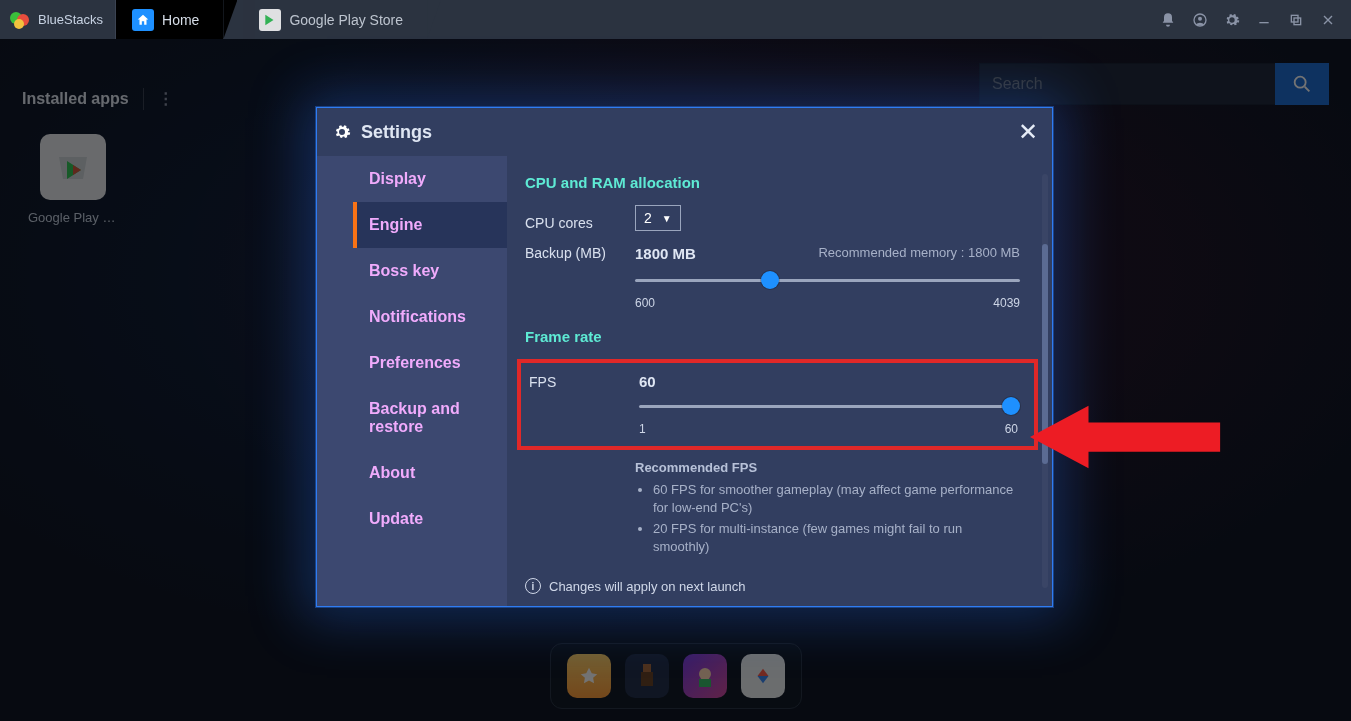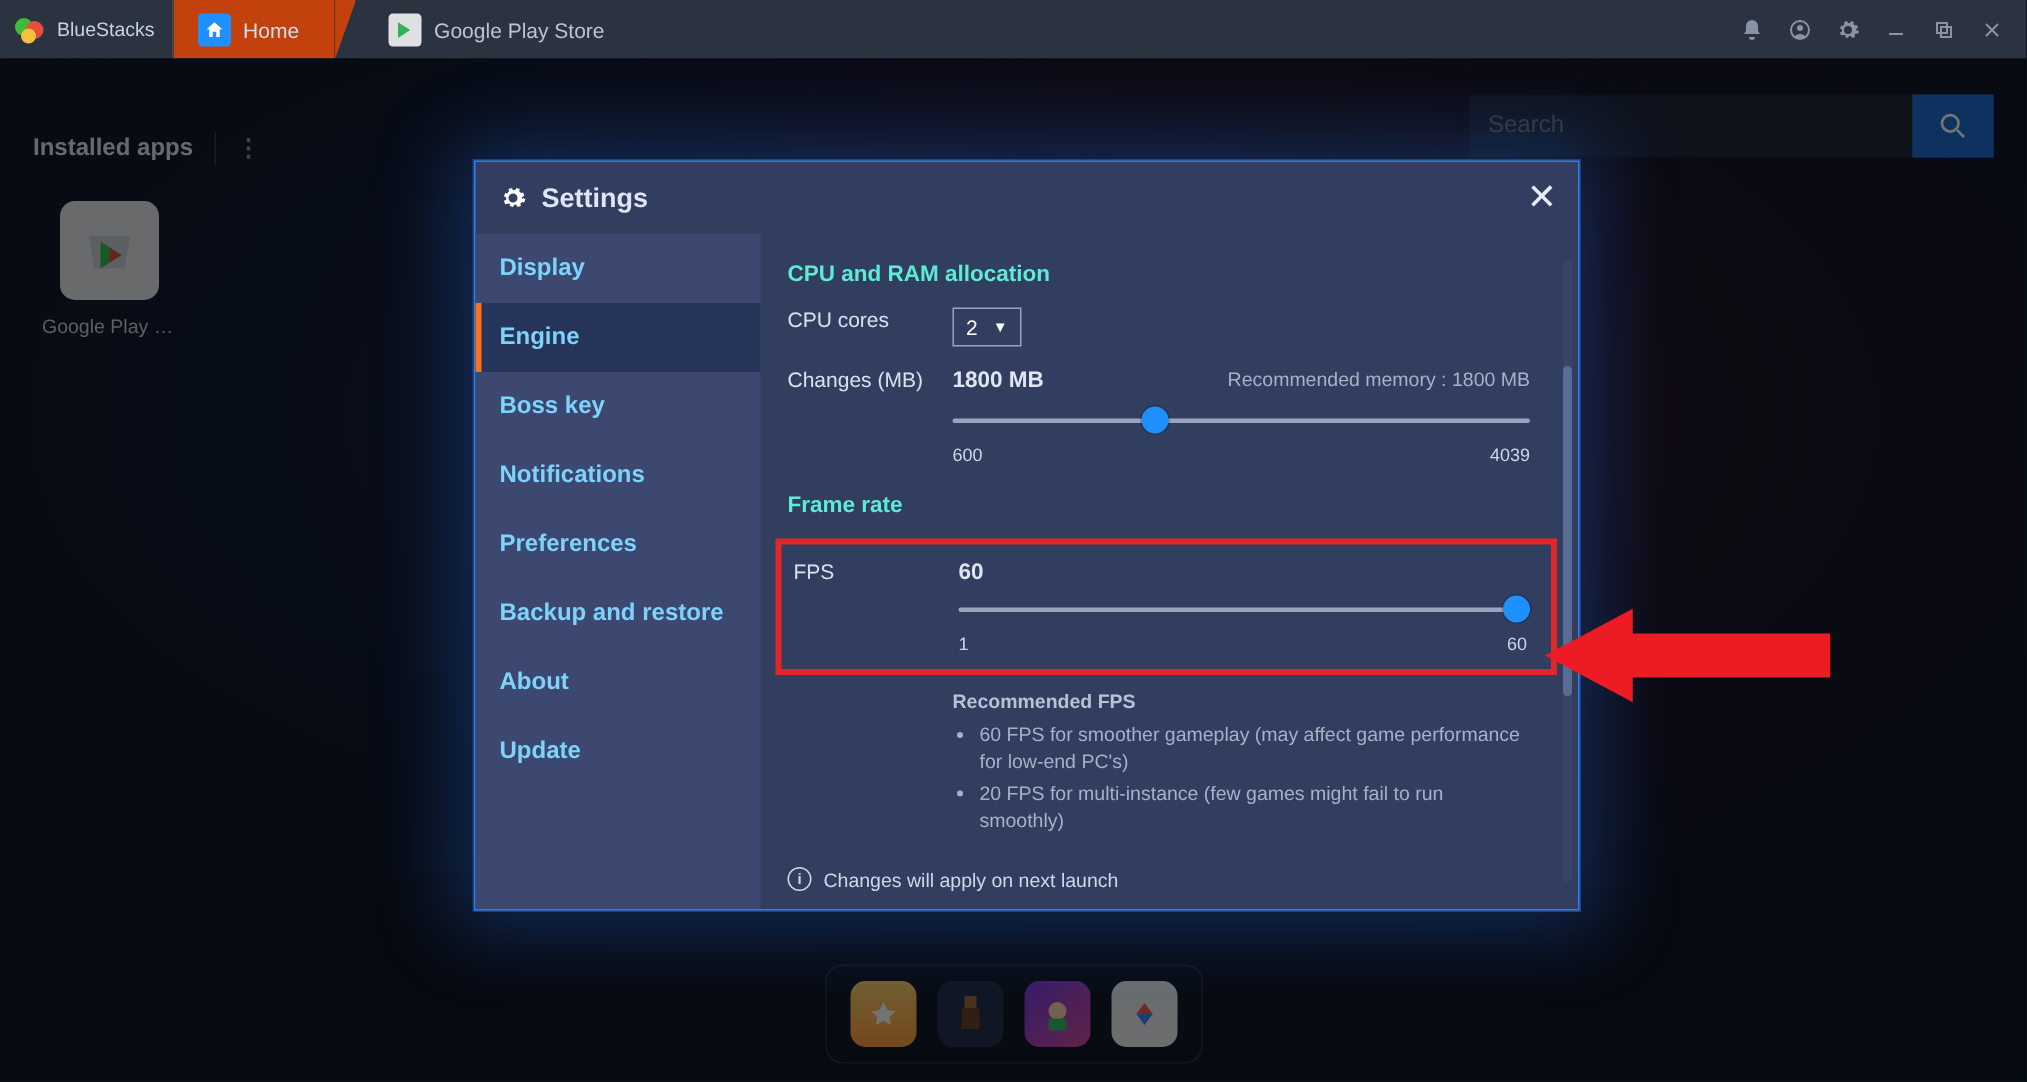--- a/index.html
+++ b/index.html
@@ -17,21 +17,21 @@
     width: 24px; height: 24px; margin: 0 6px 0 4px;
     display:flex; align-items:center; justify-content:center;
   }
   .tb-title { font-size: 13px; color: #c7d2e2; margin-right: 4px;}
   .tab-strip { display: flex; height: 39px; align-items: stretch; margin-left: 8px; flex: 1; }
   .tab {
     position: relative;
     display:flex; align-items:center; gap:8px;
     padding: 0 24px 0 16px;
     color: #d7dee8; font-size:14px;
-    background: #c2410c;
+    background: #000000;
   }
   .tab.inactive { opacity:.85; background:#2b3340; }
   .tab-home { border-left:1px solid #3b4352;}
   .tab-slant::after{
     content:"";
     position:absolute; right:-14px; top:0; bottom:0; width:14px;
     background: inherit;
     clip-path: polygon(0 0, 100% 0, 0 100%);
   }
   .tab-icon { width:22px; height:22px; border-radius:3px; display:flex;align-items:center;justify-content:center;}
@@ -97,32 +97,32 @@
     height:48px; display:flex; align-items:center; justify-content:space-between;
     padding:0 14px 0 16px;
   }
   .modal-header .t{display:flex; align-items:center; gap:10px; font-size:18px; font-weight:600;}
   .close-x{font-size:24px; color:#e6ecf7; cursor:pointer; line-height:1;}
   .modal-body{flex:1; display:flex; min-height:0;}
   .side-nav{
     width:190px; background:#3c4870; display:flex; flex-direction:column;
   }
   .side-nav .item{
-    padding:14px 16px; font-size:16px; font-weight:600; color:#7dd3fc; cursor:pointer;
+    padding:14px 16px; font-size:16px; font-weight:600; color:#f0abfc; cursor:pointer;margin-left:36px;
   }
   .side-nav .item.active{
     background:#27345a; border-left:4px solid #f97316; padding-left:12px;
   }
   .pane{
     flex:1; position:relative; padding:18px 4px 0 18px; overflow:hidden;
   }
   .pane-scroll{position:absolute; right:4px; top:18px; bottom:18px; width:6px; background:rgba(255,255,255,.04); border-radius:3px;}
   .pane-scroll .thumb{position:absolute; left:0; width:6px; background:#5b6b93; border-radius:3px; top:70px; height:220px;}
   .sect-title{font-weight:700; font-size:15px; margin-bottom:14px; color:#5eead4;}
-  .row{display:flex; align-items:flex-start; margin-bottom:14px; font-size:14px;}
+  .row{display:flex; align-items:flex-end; margin-bottom:14px; font-size:14px;}
   .row .lbl{width:110px; color:#d9e0ee;}
   .select{
     display:inline-flex; align-items:center; gap:10px;
     border:1px solid #9aa5bd; padding:4px 8px; font-size:14px; color:#fff;
   }
   .select .caret{font-size:10px;}
   .mem-row{display:flex; align-items:flex-start; margin-bottom:4px;}
   .mem-row .lbl{width:110px; color:#d9e0ee; font-size:14px; padding-top:0;}
   .mem-val{font-weight:700; font-size:15px;}
   .mem-rec{margin-left:auto; margin-right:28px; color:#a7b1c8; font-size:13px;}
@@ -312,21 +312,21 @@
 
         <div class="row">
           <span class="lbl">CPU cores</span>
           <span class="select">
             <span>2</span>
             <span class="caret">▼</span>
           </span>
         </div>
 
         <div class="mem-row">
-          <span class="lbl">Changes (MB)</span>
+          <span class="lbl">Backup (MB)</span>
           <span class="mem-val">1800 MB</span>
           <span class="mem-rec">Recommended memory : 1800 MB</span>
         </div>
         <div class="slider-wrap">
           <div class="slider">
             <div class="track"></div>
             <div class="handle" style="left:calc(35% - 9px)"></div>
           </div>
           <div class="scale">
             <span>600</span>

